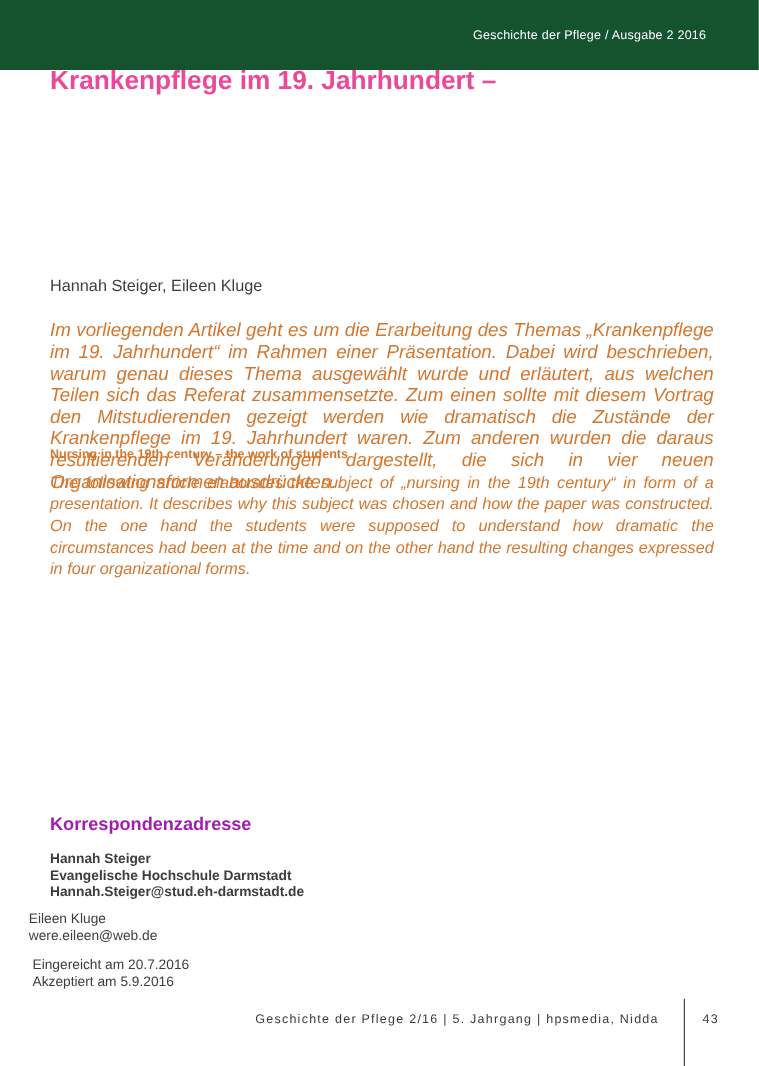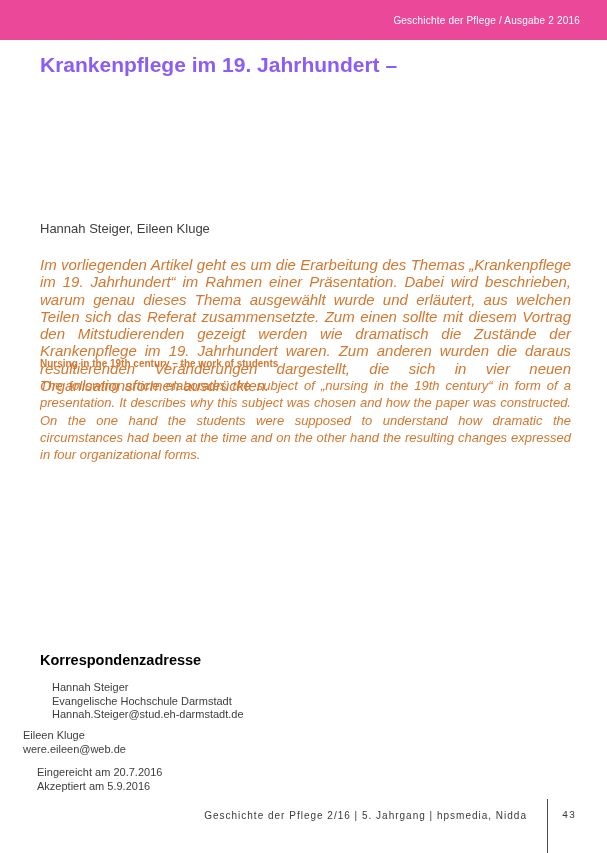--- a/index.html
+++ b/index.html
@@ -10,39 +10,39 @@
     position: relative;
     overflow: hidden;
     color: #3d3d3d;
   }
   .page { position: absolute; inset: 0; background: #ffffff; }
 
   
   .header-bar {
     position: absolute;
     left: 0; top: 0;
-    width: 607px; height: 40px;
-    background: #ec4899;
+    width: 607px; height: 56px;
+    background: #14532d;
     display: flex;
     align-items: center;
     justify-content: flex-end;
-    padding-right: 27px;
+    padding-right: 42px;
   }
   .header-bar .journal-info {
     color: #ffffff;
     font-size: 10px;
     letter-spacing: 0.2px;
   }
 
   
   .title-block { position: absolute; left: 40px; top: 52px; width: 530px; }
   .article-title {
     font-size: 21px;
     font-weight: bold;
-    color: #8b5cf6;
+    color: #ec4899;
     line-height: 1.25;
   }
   .article-subtitle {
     margin-top: 10px;
     font-size: 19px;
     font-weight: normal;
     color: #717171;
     line-height: 1.2;
   }
 
@@ -69,26 +69,26 @@
     position: absolute; left: 40px; top: 377px; width: 531px;
     font-size: 13px; line-height: 17.3px;
     font-style: italic;
     color: #d4772f;
     text-align: justify;
   }
 
   .korrespondenz-heading {
     position: absolute; left: 40px; top: 652px;
     font-size: 14.5px; font-weight: bold;
-    color: #000000;
+    color: #a21caf;
   }
 
-  .contact-block-1 { position: absolute; left: 52px; top: 681px; }
+  .contact-block-1 { position: absolute; left: 40px; top: 681px; font-weight: bold; }
   .contact-block-2 { position: absolute; left: 23px; top: 729px; }
-  .dates-block     { position: absolute; left: 37px; top: 766px; }
+  .dates-block     { position: absolute; left: 26px; top: 766px; }
   .contact-block-1 div, .contact-block-2 div, .dates-block div {
     font-size: 11px; line-height: 13.5px; color: #3d3d3d;
   }
 
   
   .footer-line {
     position: absolute; top: 810px; left: 0; width: 527px;
     text-align: right;
     font-size: 10px;
     letter-spacing: 1px;
@@ -96,21 +96,20 @@
   }
   .footer-rule {
     position: absolute; left: 547px; top: 799px;
     width: 1px; height: 54px;
     background: #4a4a4a;
   }
   .footer-page-number {
     position: absolute; left: 562px; top: 810px;
     font-size: 10px; color: #3a3a3a;
     letter-spacing: 1px;
-    font-family: Liberation Mono, monospace;
   }
 </style>
 </head>
 <body>
 
 <div class="page">
 
   <div class="header-bar">
     <span class="journal-info">Geschichte der Pflege / Ausgabe 2 2016</span>
   </div>

